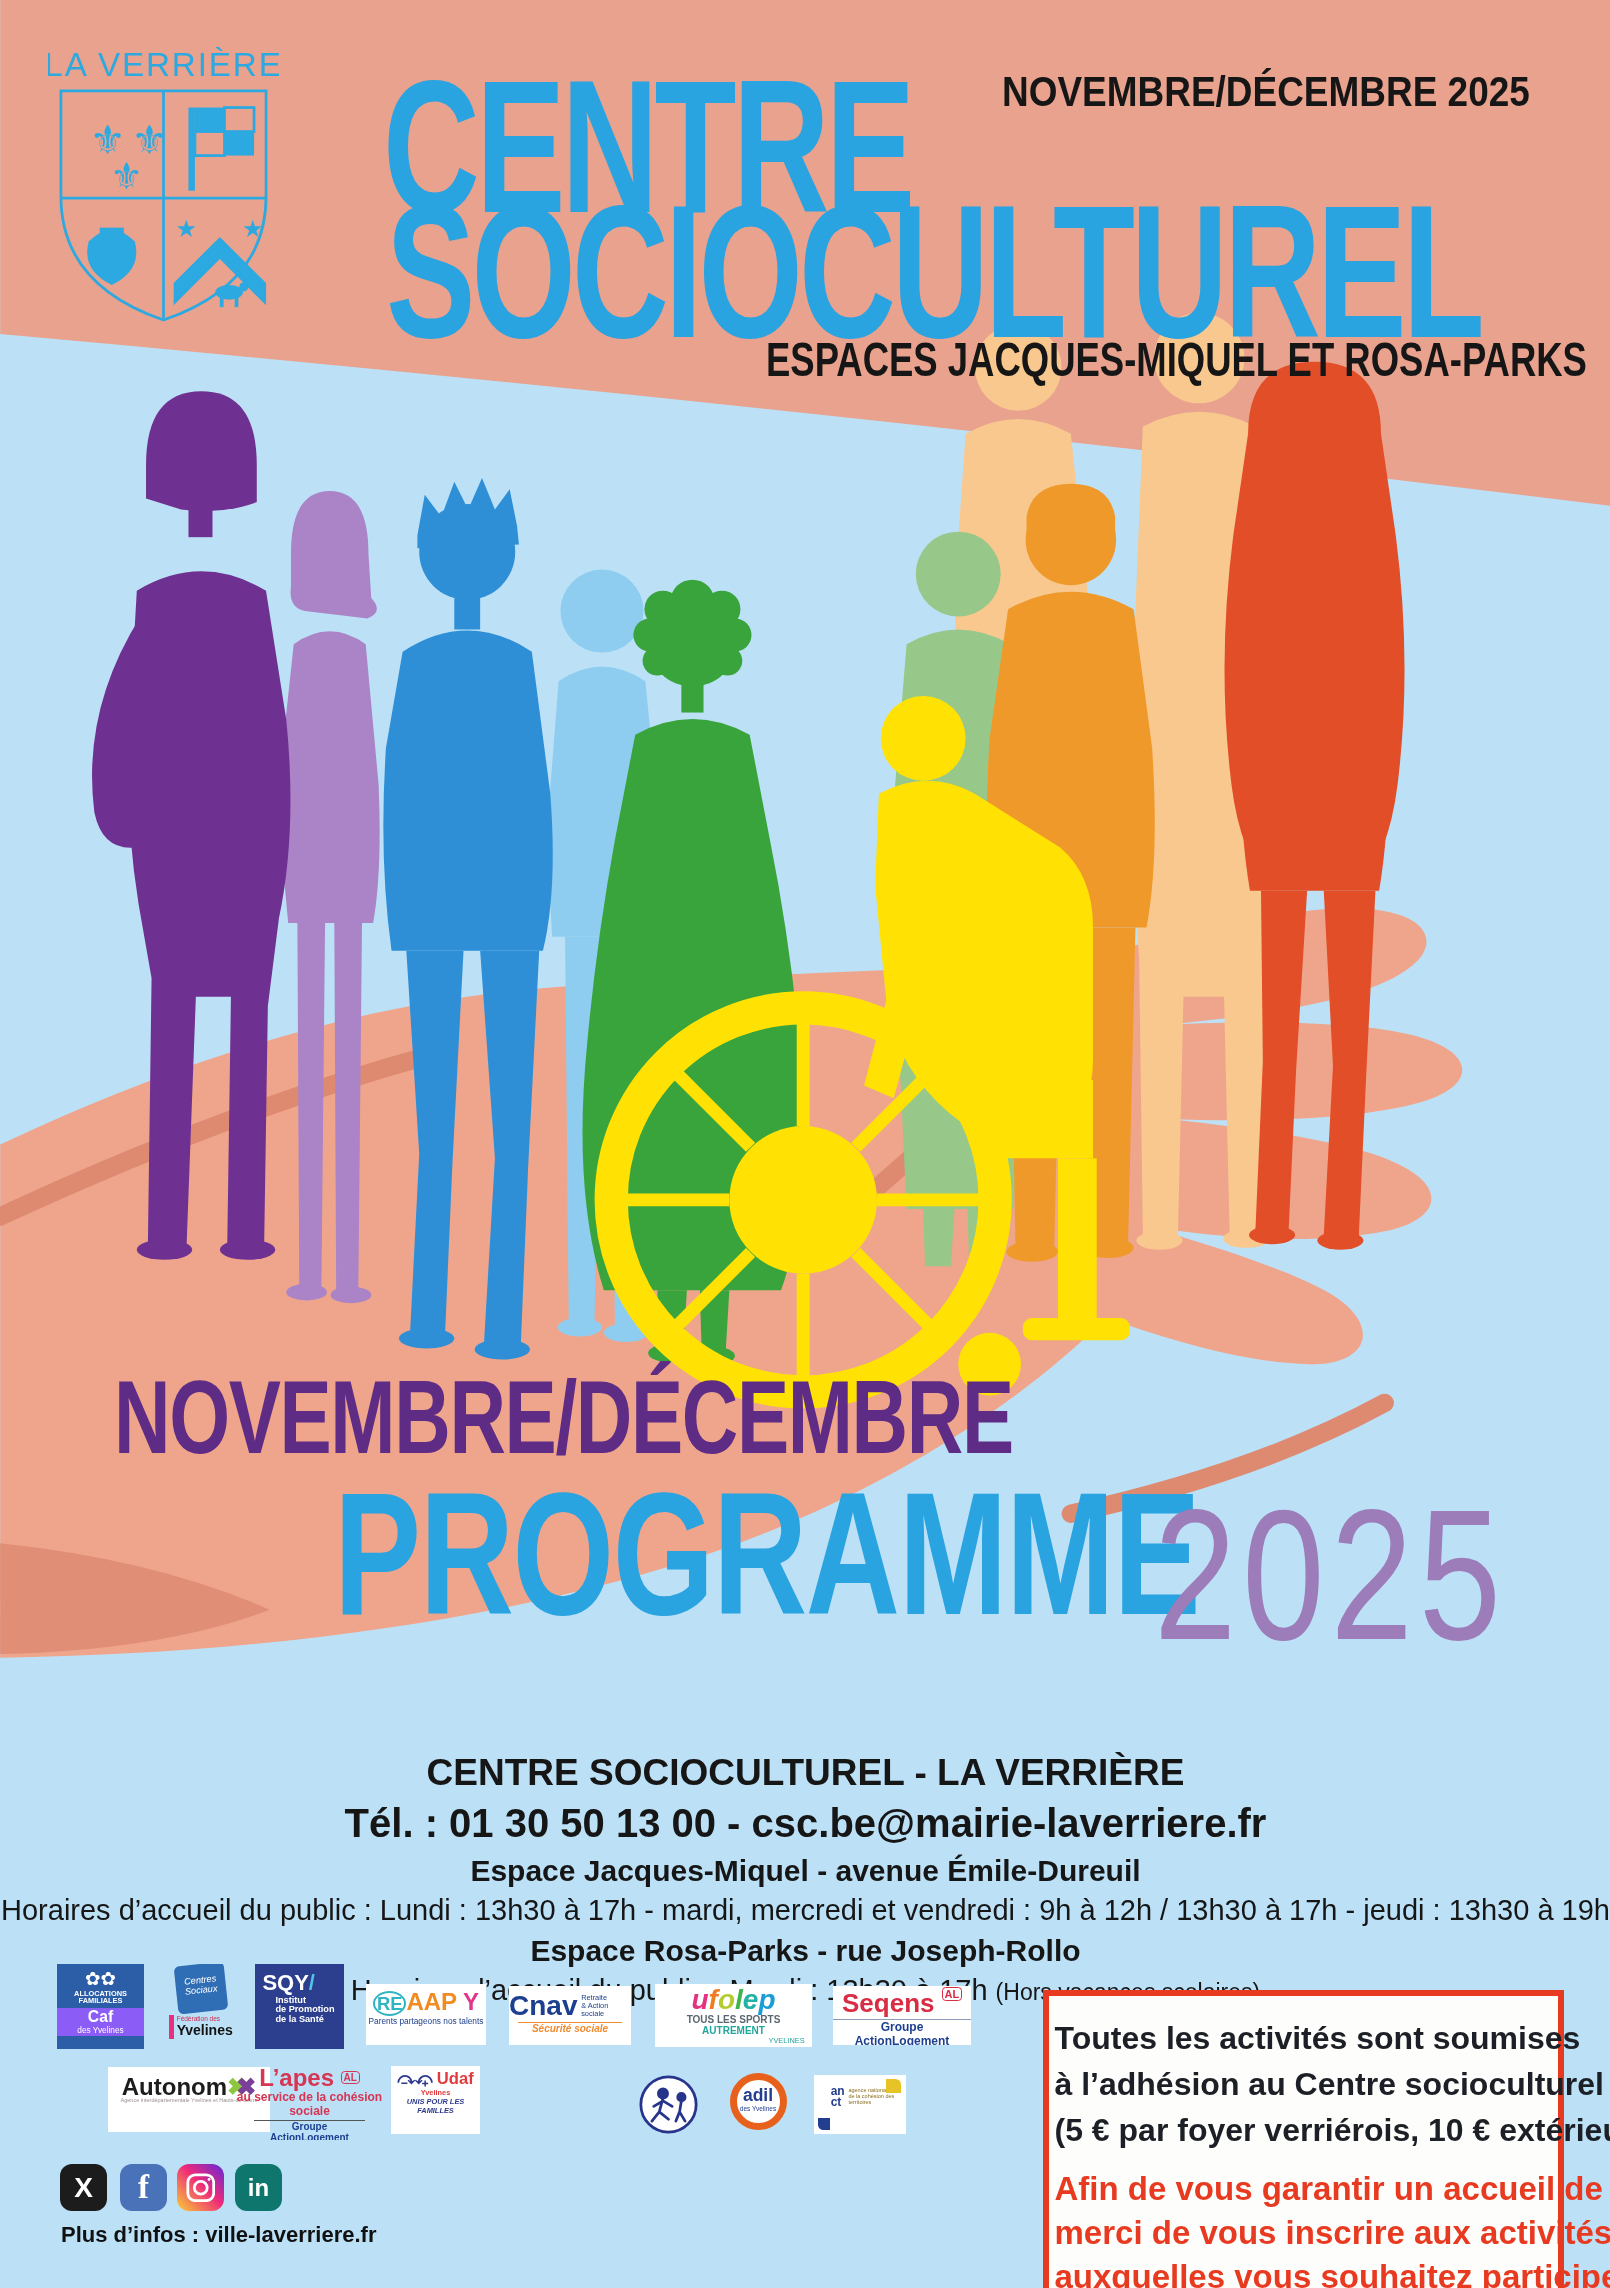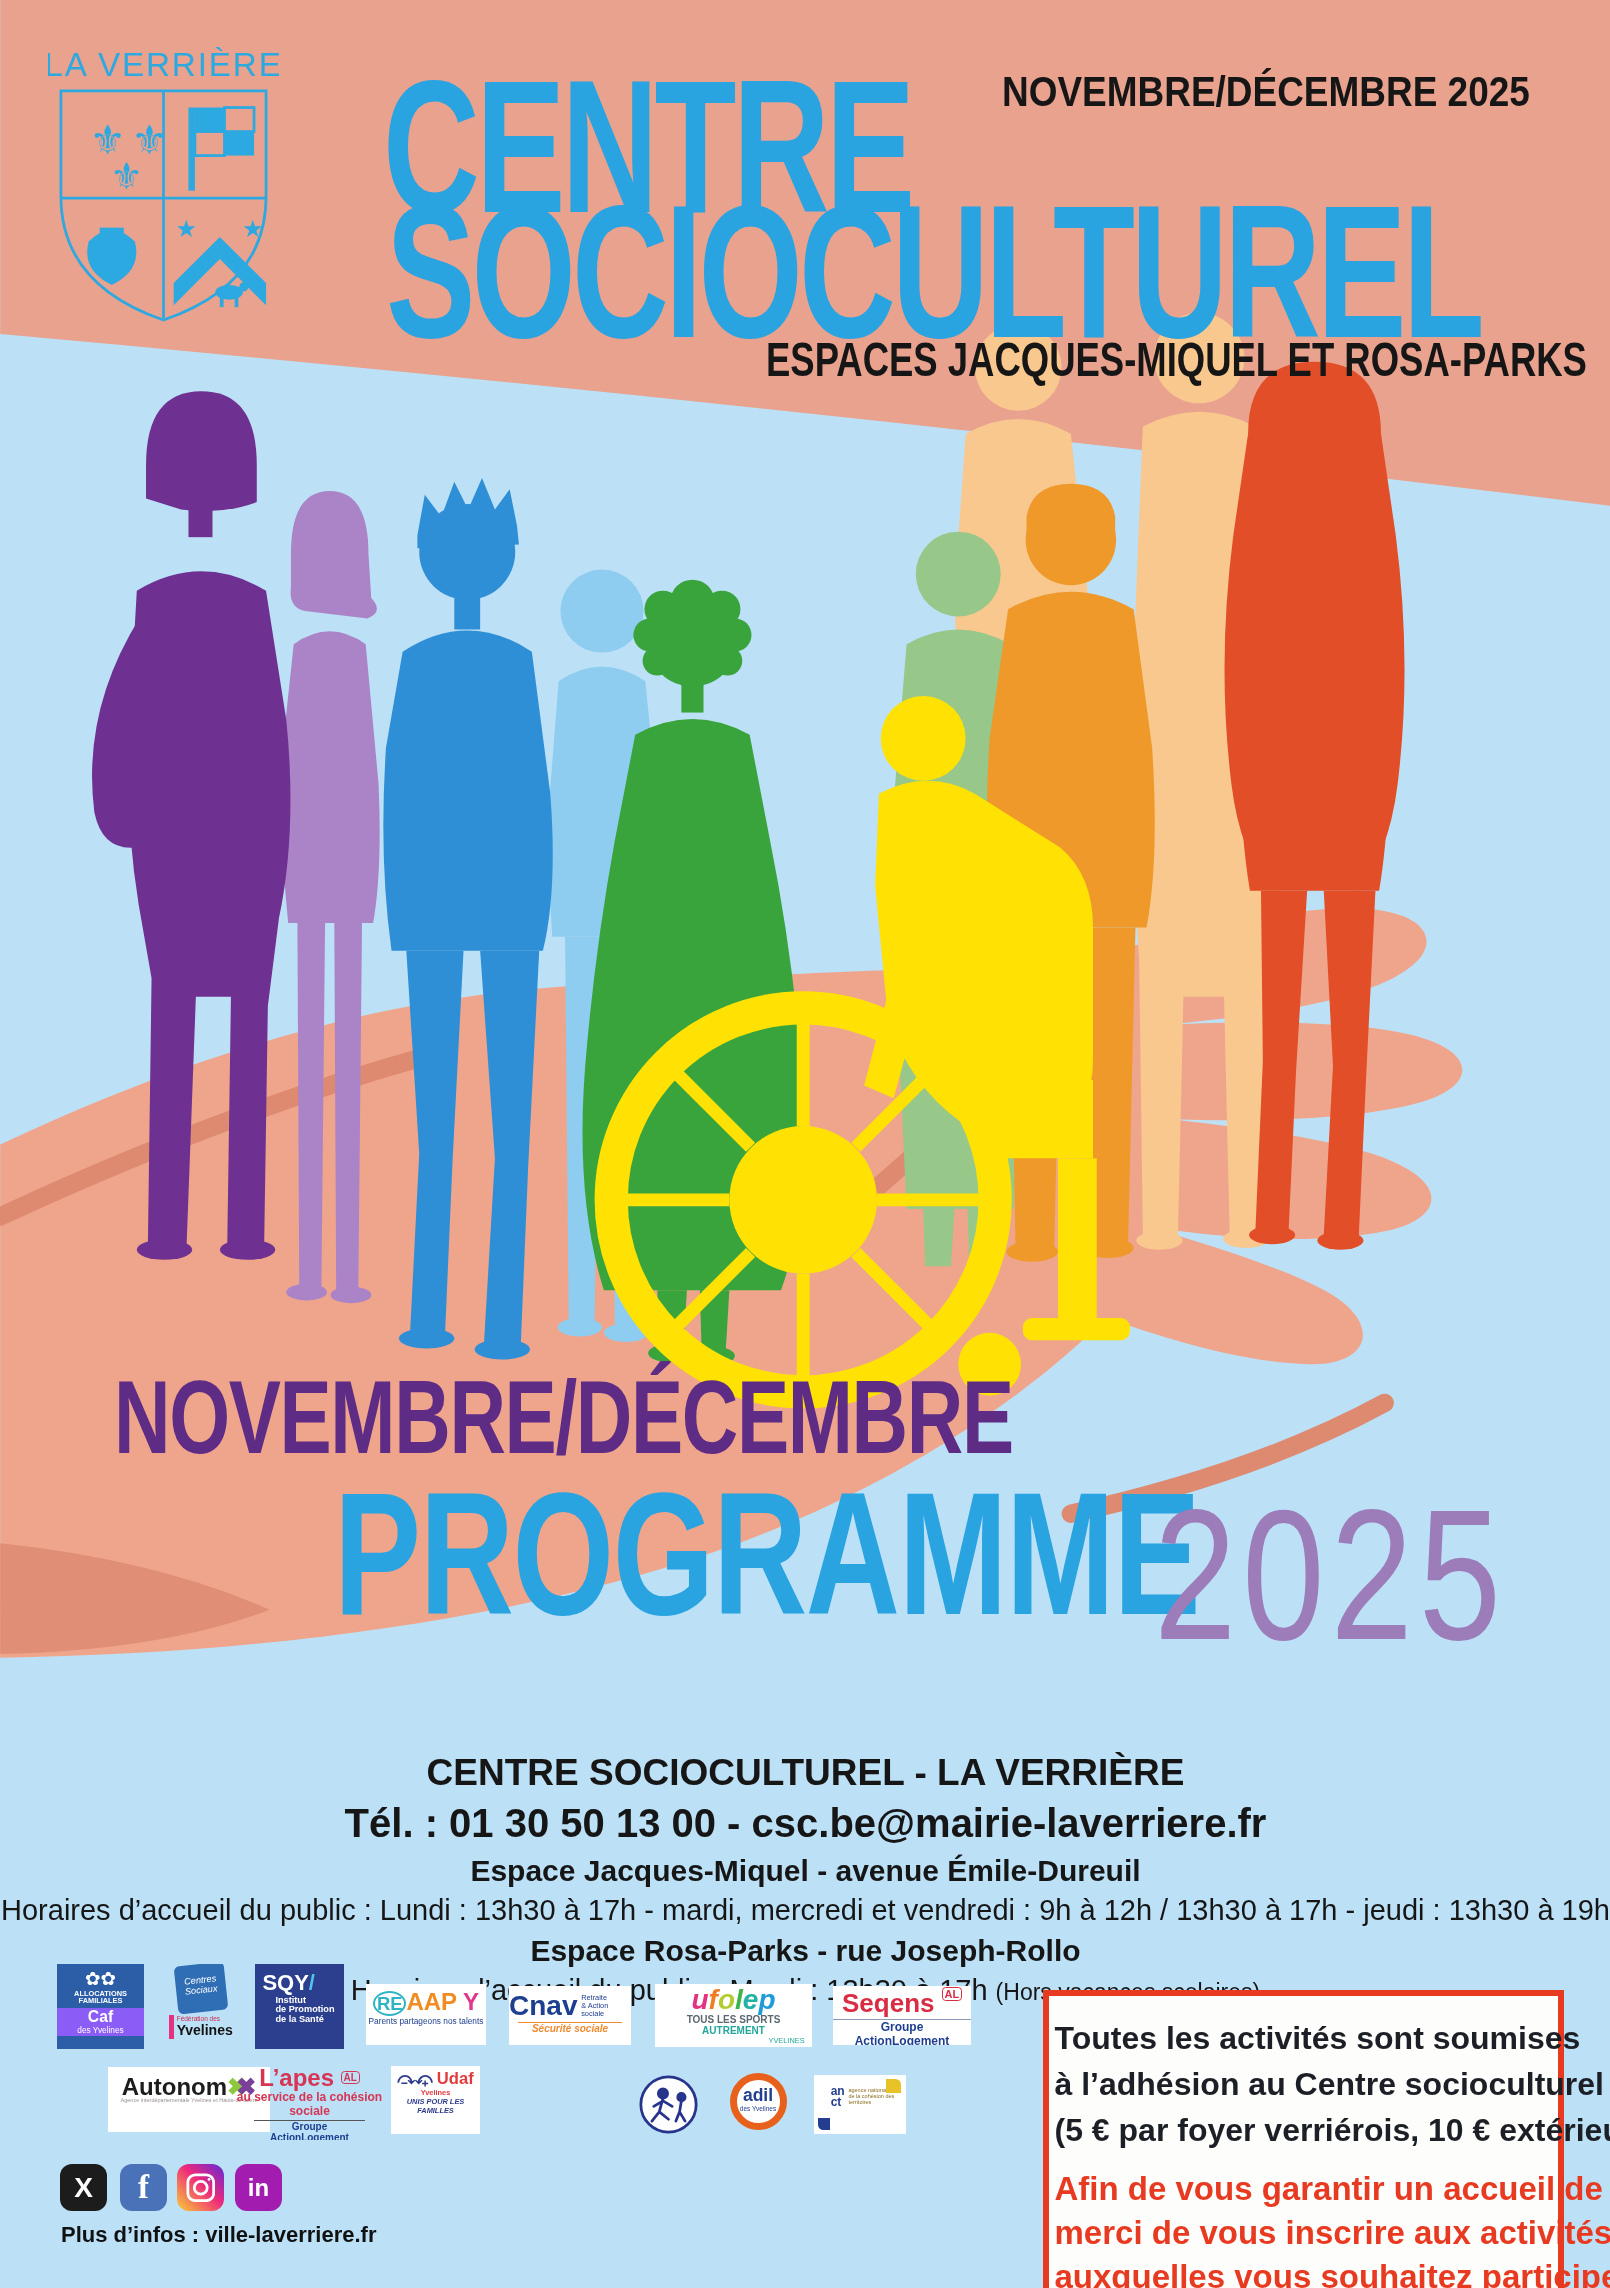--- a/index.html
+++ b/index.html
@@ -363,20 +363,20 @@
   <div class="soc" style="left:120px;top:2164px;background:#4a72b8;font-size:33px;font-family:'Liberation Serif',serif;">
       <span>f</span>
     </div>
   <div class="soc" style="left:177px;top:2164px;background:linear-gradient(45deg,#f9ce34,#ee2a7b 55%,#6228d7);">
     <svg width="29.5" height="29.5" viewBox="0 0 32 32" fill="none" stroke="#fff" stroke-width="3">
       <rect x="2" y="2" width="28" height="28" rx="8"></rect>
       <circle cx="16" cy="16" r="7"></circle>
       <circle cx="25" cy="7" r="1.5" fill="#fff" stroke="none"></circle>
     </svg>
   </div>
-  <div class="soc" style="left:235px;top:2164px;background:#a21caf;font-size:24px;">
+  <div class="soc" style="left:235px;top:2164px;background:#0f766e;font-size:24px;">
       <span>in</span>
     </div>
 
   <div class="abs moreinfo" style="left:61px;top:2222px;">Plus d’infos : ville-laverriere.fr</div>
 
 </div>
 
 
 </body></html>

